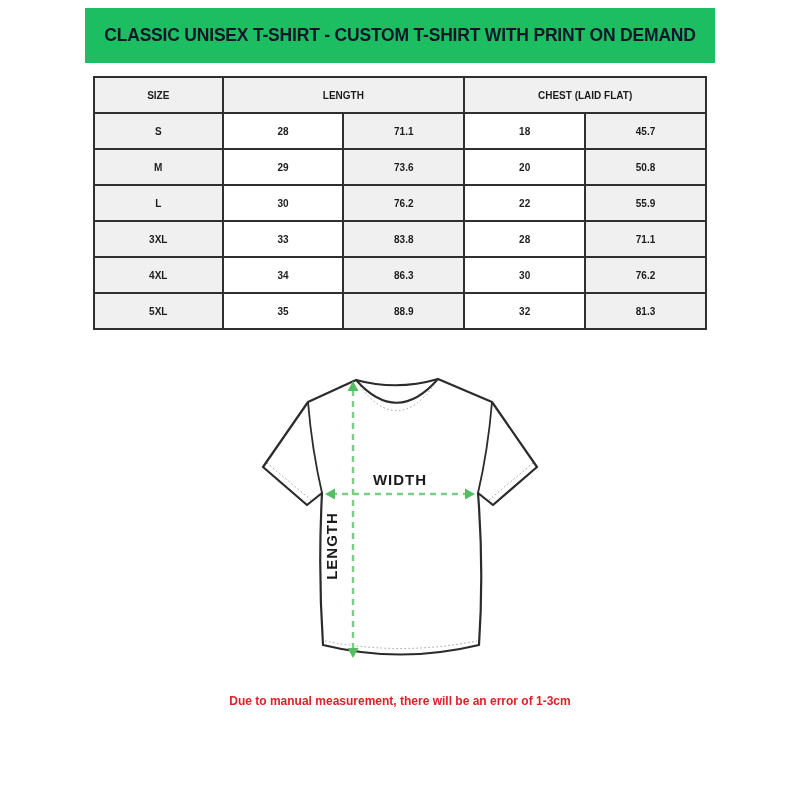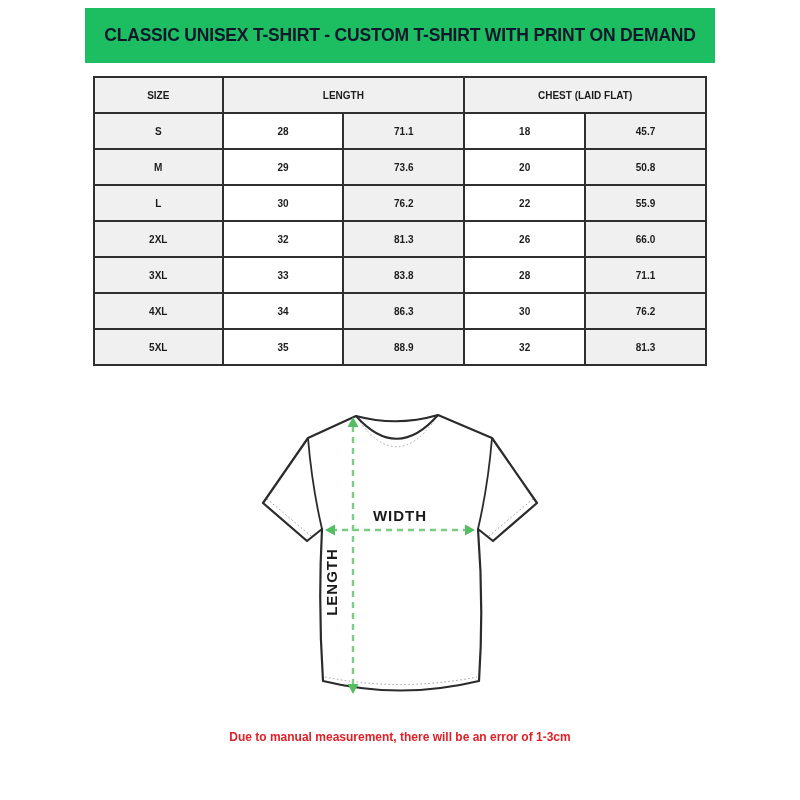--- a/index.html
+++ b/index.html
@@ -102,27 +102,20 @@
         <td class="shade">50.8</td>
       </tr>
       <tr>
         <td class="shade">L</td>
         <td class="plain">30</td>
         <td class="shade">76.2</td>
         <td class="plain">22</td>
         <td class="shade">55.9</td>
       </tr>
       <tr>
-        <td class="shade">2XL</td>
-        <td class="plain">32</td>
-        <td class="shade">81.3</td>
-        <td class="plain">26</td>
-        <td class="shade">66.0</td>
-      </tr>
-      <tr>
         <td class="shade">3XL</td>
         <td class="plain">33</td>
         <td class="shade">83.8</td>
         <td class="plain">28</td>
         <td class="shade">71.1</td>
       </tr>
       <tr>
         <td class="shade">4XL</td>
         <td class="plain">34</td>
         <td class="shade">86.3</td>

